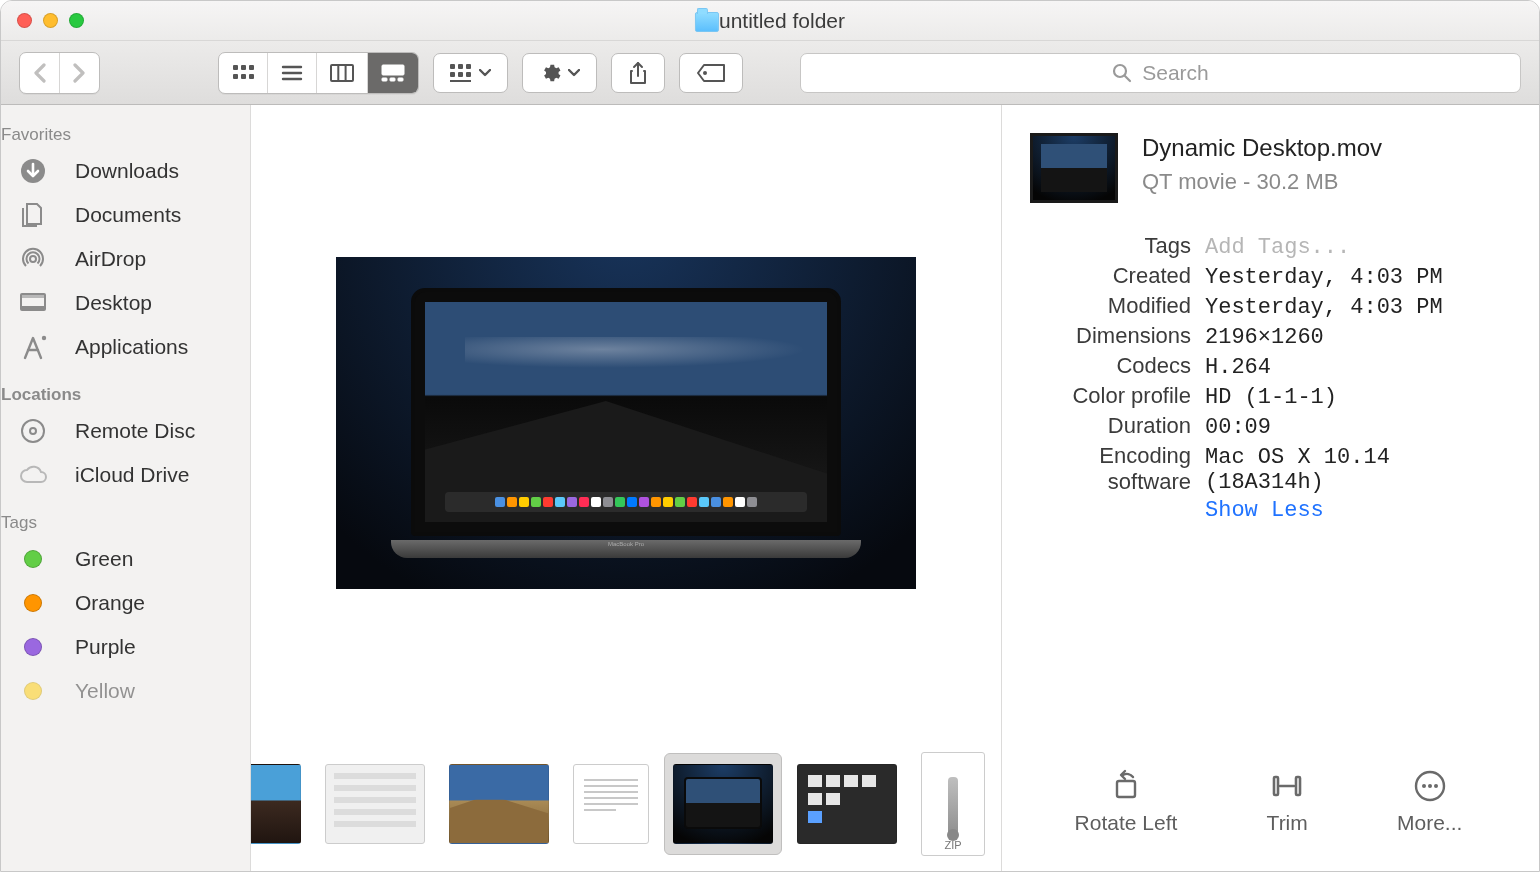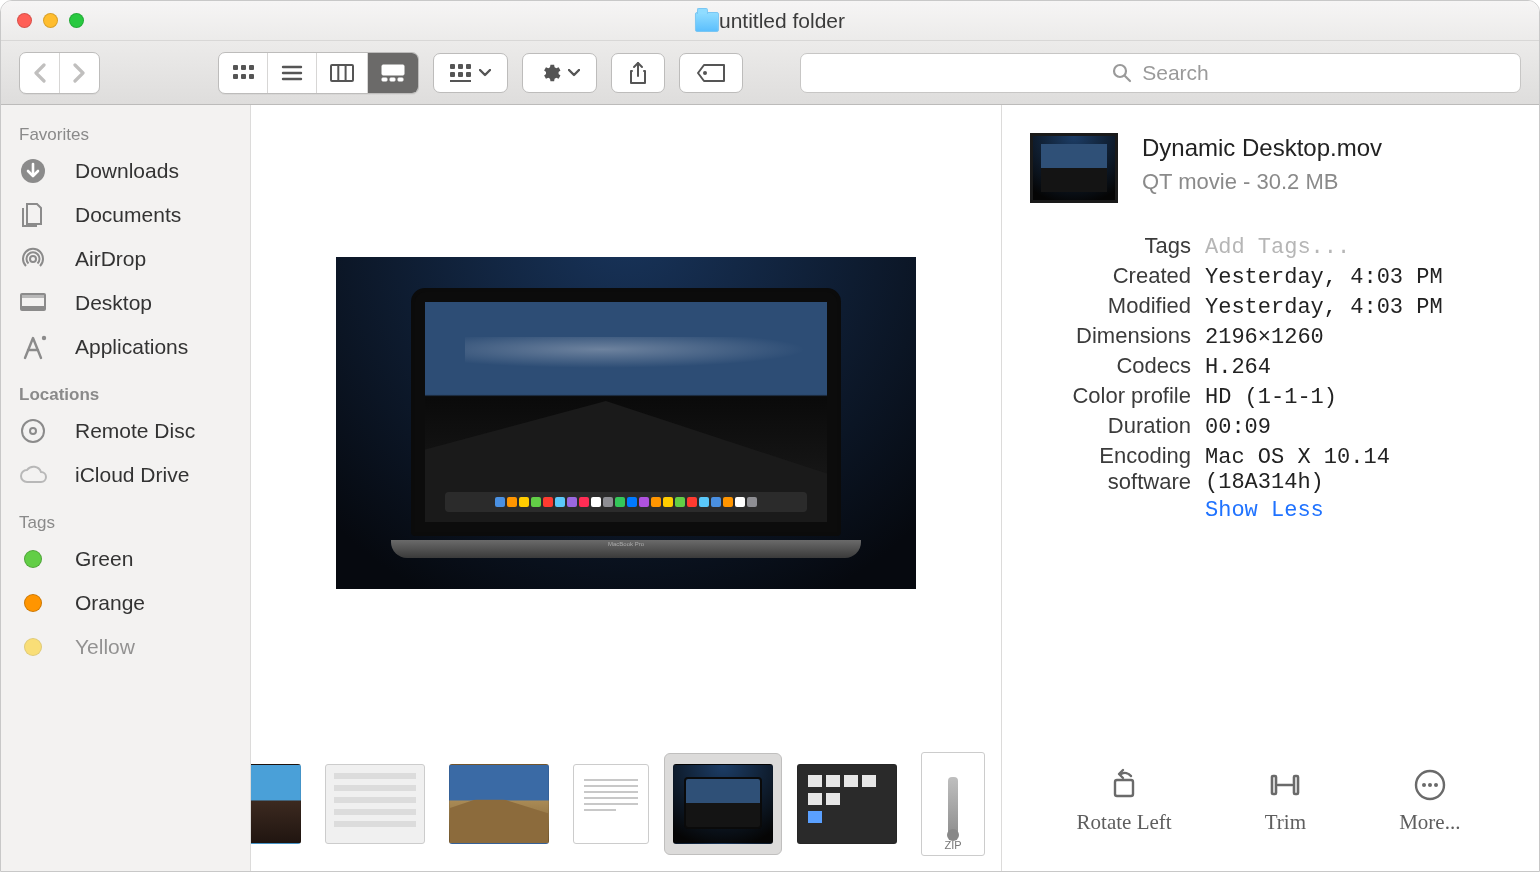--- a/index.html
+++ b/index.html
@@ -21,21 +21,21 @@
   .seg .btn.dark { background:#6b6a69; }
   .seg .btn.dark svg *{fill:#fff;stroke:#fff;}
   .single { background:#fff; border:1px solid #bdbcbb; border-radius:7px; height:40px; display:flex; align-items:center; justify-content:center; padding:0 16px;}
   .dropdown-btn{display:flex; align-items:center; gap:7px;}
   .searchbox { flex:1; margin-left:auto;}
   .searchbox .sb { height:40px; background:#fff; border:1px solid #c7c6c5; border-radius:7px; display:flex; align-items:center; justify-content:center; gap:10px; color:#9a9a9a; font-size:21px;margin-left:43px;}
   .nav-disabled svg *{stroke:#c0bfbe !important;}
   
   .body { flex:1; display:flex; min-height:0;}
   .sidebar { width:250px; background:#f3f2f1; border-right:1px solid #dcdbda; padding-top:14px; overflow:auto;}
-  .group-label{ color:#8a8a8a; font-size:17px; padding:6px 18px 4px;}
+  .group-label{ color:#8a8a8a; font-size:17px; padding:6px 0 4px;}
   .sb-item{ display:flex; align-items:center; gap:28px; padding:8px 18px; font-size:21px; color:#333;}
   .sb-icon{width:28px; height:28px; display:flex; align-items:center; justify-content:center; color:#737373;}
   .tag-dot{width:18px; height:18px; border-radius:50%; border:1px solid rgba(0,0,0,.2);}
   
   .main { flex:1; display:flex; flex-direction:column; min-width:0;}
   .preview { flex:1; display:flex; align-items:center; justify-content:center; background:#fff;}
   .movie-frame{ width:580px; height:332px; background:radial-gradient(circle at 50% -10%, #18345b, #06090f 90%); display:flex; align-items:center; justify-content:center;}
   .laptop{ width:430px; height:270px; position:relative;}
   .lap-screen{ width:430px; height:248px; background:#0c0c0c; border-radius:14px 14px 4px 4px; border:4px solid #0b0b0b; position:relative; overflow:hidden;}
   .lap-inner{ position:absolute; inset:10px; background:linear-gradient(#2d4d75 0%, #2d4d75 42%, #0a0a0a 43%, #1d1d1d 100%); }
@@ -76,21 +76,21 @@
   .head-text{ flex:1; min-width:0;}
   .head-name{ font-size:24px; font-weight:500; line-height:1.25; }
   .head-sub{ color:#8a8a8a; font-size:22px; margin-top:6px;}
   .props { font-size:22px;}
   .prow{ display:flex; align-items:baseline; margin-bottom:3px;}
   .plabel{ width:175px; text-align:right; color:#3b3b3b; padding-right:14px; }
   .pval{ flex:1; color:#222;font-family:Liberation Mono, monospace;}
   .pval.placeholder{ color:#b6b6b6;}
   .link{ color:#1f72ff;}
   .actions{ margin-top:auto; display:flex; justify-content:space-around; align-items:flex-end; padding:24px 0 36px;}
-  .act{ display:flex; flex-direction:column; align-items:center; gap:8px; color:#5e5e5e; font-size:21px;font-family:Liberation Serif, serif;}
+  .act{ display:flex; flex-direction:column; align-items:center; gap:8px; color:#5e5e5e; font-size:21px;}
   .act .aicon{ height:34px; display:flex; align-items:center;}
   
   svg{display:block;}
 </style>
 </head>
 <body>
 
 <div class="window">
 
   <div class="titlebar">
@@ -303,20 +303,26 @@
         <span class="sb-icon">
             <span class="tag-dot" style="background:#62ce46"></span>
           </span>
         <span>Green</span>
       </div>
       <div class="sb-item">
         <span class="sb-icon">
             <span class="tag-dot" style="background:#ff9500"></span>
           </span>
         <span>Orange</span>
+      </div>
+      <div class="sb-item">
+        <span class="sb-icon">
+            <span class="tag-dot" style="background:#9a68e0"></span>
+          </span>
+        <span>Purple</span>
       </div>
       <div class="sb-item" style="opacity:.5; margin-bottom:-20px;">
         <span class="sb-icon">
             <span class="tag-dot" style="background:#ffcc00"></span>
           </span>
         <span>Yellow</span>
       </div>
     </div>
 
     <div class="main">

